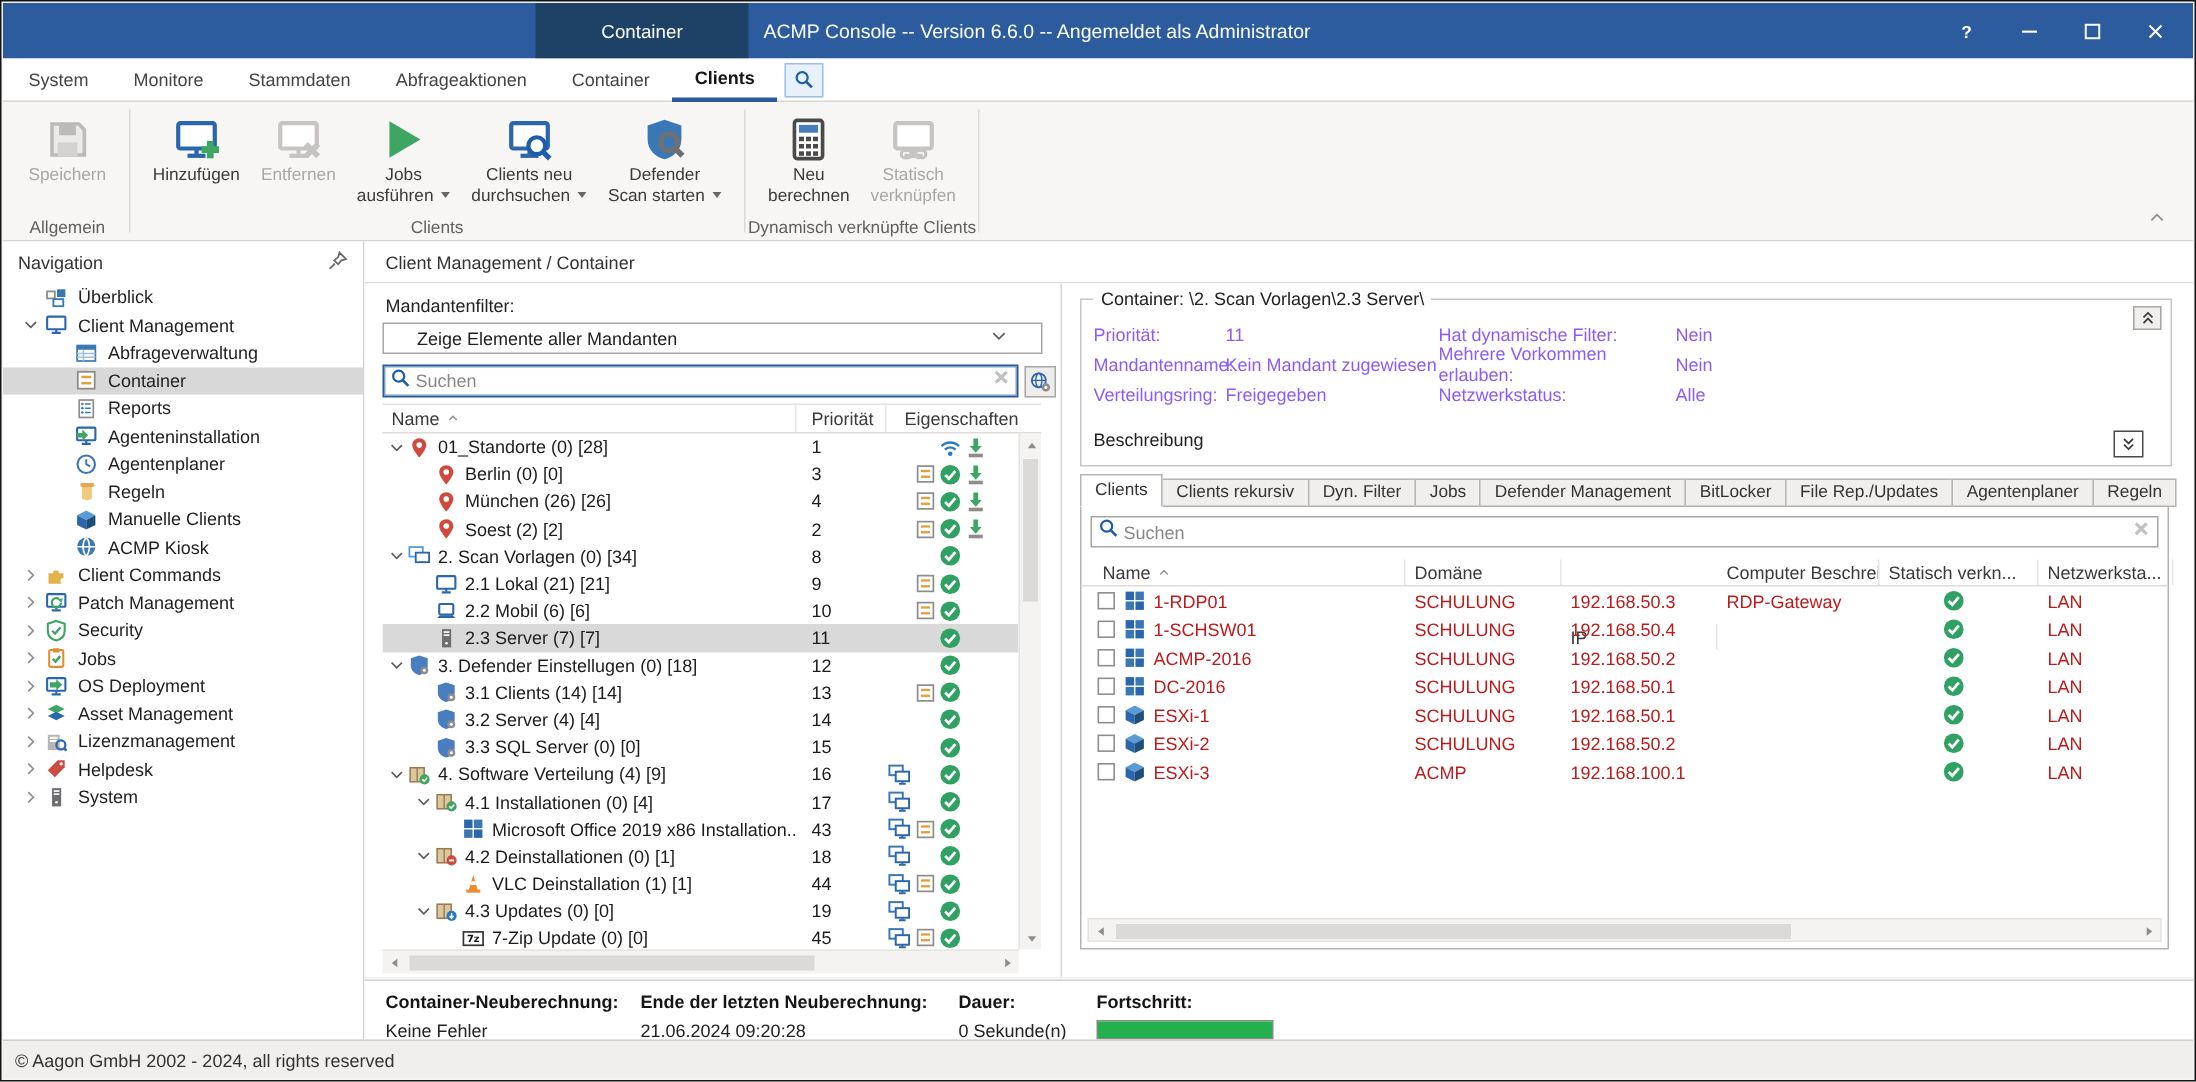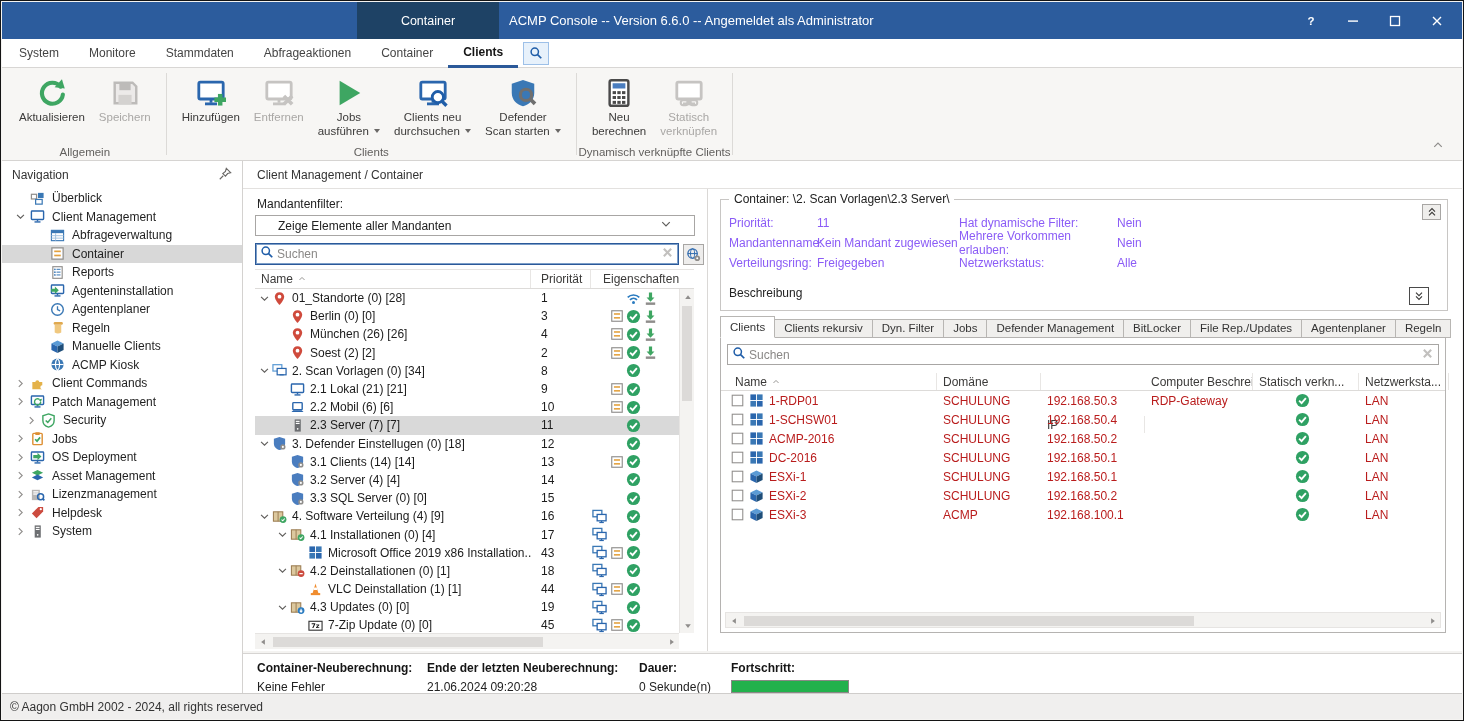--- a/index.html
+++ b/index.html
@@ -149,29 +149,20 @@
       <div class="menu-search-btn">
         <svg width="14" height="14" viewBox="0 0 16 16" style="flex:none;">
           <circle cx="6.6" cy="6.6" r="4.2" fill="none" stroke="#1f5da8" stroke-width="1.7"></circle>
           <line x1="9.8" y1="9.8" x2="14" y2="14" stroke="#1f5da8" stroke-width="2"></line>
         </svg>
       </div>
     </div>
 
   <div class="ribbon" id="ribbon">
       <div class="ribbon-group">
-        <div class="ribbon-btn">
-          <span class="rb-icon">
-            <svg width="30" height="30" viewBox="0 0 16 16" style="flex:none;">
-              <path d="M12.6 4.6 A5.6 5.6 0 1 0 13.8 8.8" fill="none" stroke="#3ea662" stroke-width="2.2" stroke-linecap="round"></path>
-              <polygon points="9.4,4.9 14.8,5.6 13.3,0.7" fill="#3ea662"></polygon>
-            </svg>
-          </span>
-          <span class="rb-label">Aktualisieren</span>
-        </div>
         <div class="ribbon-btn disabled">
           <span class="rb-icon">
             <svg width="30" height="30" viewBox="0 0 16 16" style="flex:none;">
               <path d="M2.5 2.5 h9.5 l2 2 v9 h-11.5 z" fill="#eceae9" stroke="#bdbbb9" stroke-width="1.3"></path>
               <rect x="5" y="2.5" width="6" height="4" fill="#bdbbb9"></rect>
               <rect x="4.5" y="9" width="7" height="5" fill="#d4d2d0"></rect>
             </svg>
           </span>
           <span class="rb-label">Speichern</span>
         </div>
@@ -428,21 +419,21 @@
             <svg width="15" height="15" viewBox="0 0 16 16" style="flex:none;">
               <rect x="1.5" y="2.2" width="13" height="9" rx="0.8" fill="#fff" stroke="#2a66ad" stroke-width="1.5"></rect>
               <line x1="8" y1="11.2" x2="8" y2="13.2" stroke="#2a66ad" stroke-width="1.5"></line>
               <line x1="4.8" y1="13.8" x2="11.2" y2="13.8" stroke="#2a66ad" stroke-width="1.5"></line>
               <path d="M11.4 8.4 a3.3 3.3 0 1 1 -1.5 -2.8" fill="none" stroke="#3ea662" stroke-width="1.5"></path>
               <polygon points="9,5.8 12.8,5.1 11.6,8.4" fill="#3ea662"></polygon>
             </svg>
           </span>
           <span class="nav-label">Patch Management</span>
         </div>
-        <div class="nav-item" style="padding-left:19px">
+        <div class="nav-item" style="padding-left:8px">
           <span class="nav-exp">
             <svg width="11" height="11" viewBox="0 0 16 16" style="flex:none;">
               <polyline points="5.5,3 10.5,8 5.5,13" fill="none" stroke="#8f8d8b" stroke-width="1.6"></polyline>
             </svg>
           </span>
           <span class="nav-ic">
             <svg width="15" height="15" viewBox="0 0 16 16" style="flex:none;">
               <path d="M8 1 L14 3 V8 C14 11.8 11.2 14.2 8 15 C4.8 14.2 2 11.8 2 8 V3 Z" fill="#fff" stroke="#3ea662" stroke-width="1.5"></path>
               <polyline points="5,8 7.2,10 11,5.5" fill="none" stroke="#3ea662" stroke-width="1.6"></polyline>
             </svg>

